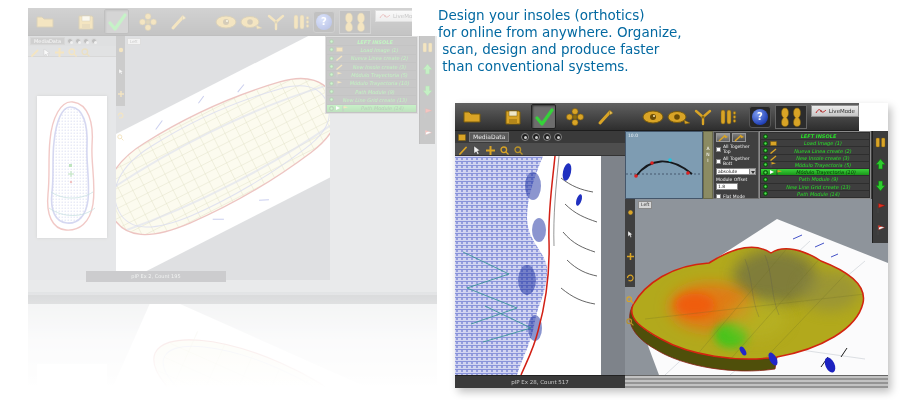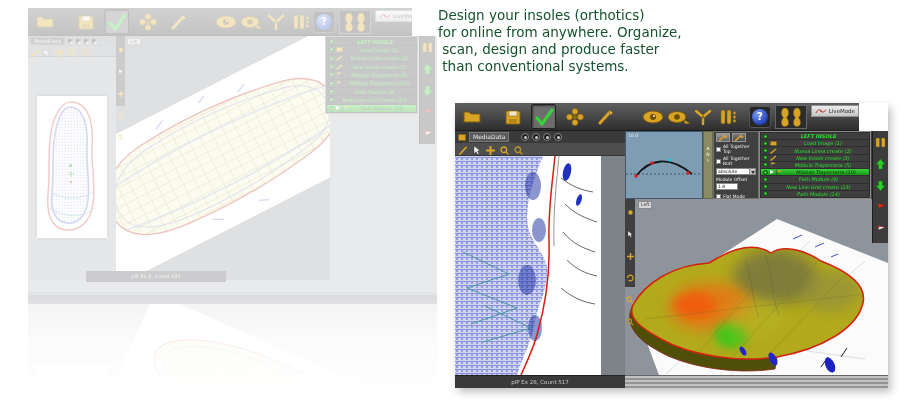--- a/index.html
+++ b/index.html
@@ -1,18 +1,18 @@
 <!DOCTYPE html>
 <html><head>
 <meta charset="utf-8">
 <style>
   *{box-sizing:border-box;margin:0;padding:0}
   body{margin:0;background:#fff;font-family:"DejaVu Sans",sans-serif}
   .stage{position:relative;width:920px;height:400px;background:#fff;overflow:hidden}
-  .caption{position:absolute;left:438px;top:7px;width:300px;font-size:13.5px;line-height:17px;color:#14532d;white-space:pre-wrap}
+  .caption{position:absolute;left:438px;top:7px;width:300px;font-size:13.5px;line-height:17px;color:#0369a1;white-space:pre-wrap}
 
   .win{position:absolute;overflow:hidden}
   .win-right{left:455px;top:103px;width:433px;height:285px;background:#454545;box-shadow:3px 4px 8px rgba(0,0,0,.25)}
   .win-left{left:28px;top:8px;width:409px;height:284px;background:#b4b7bb;opacity:.28}
 
   
   .tb{position:absolute;left:0;top:0;height:28px;background:linear-gradient(#606060,#2e2e2e);display:flex;align-items:center;border-bottom:1px solid #1d1d1d;padding-left:4px}
   .tb-right{width:404px}.tb-left{width:384px}
   .tbnotch{position:absolute;top:0;height:28px;background:#fff}
   .tbnotch.r{left:404px;width:29px}.tbnotch.l{left:384px;width:25px}

